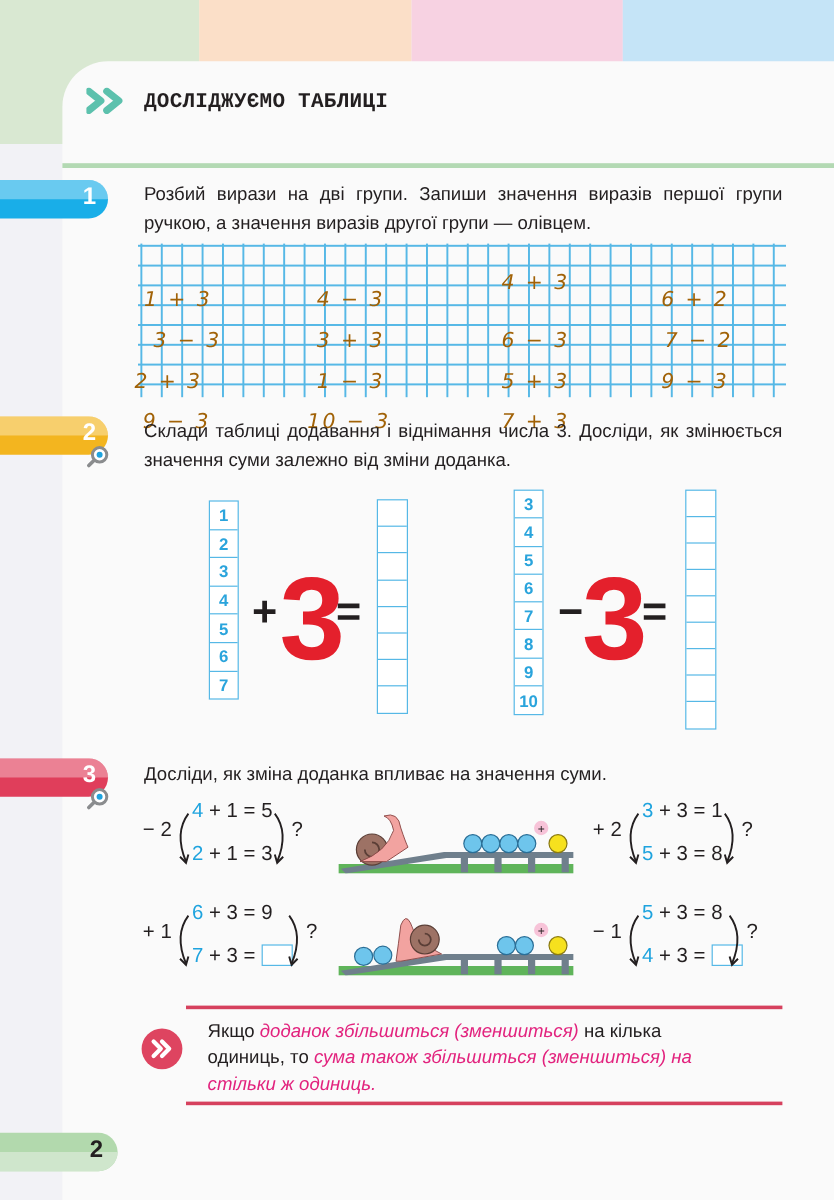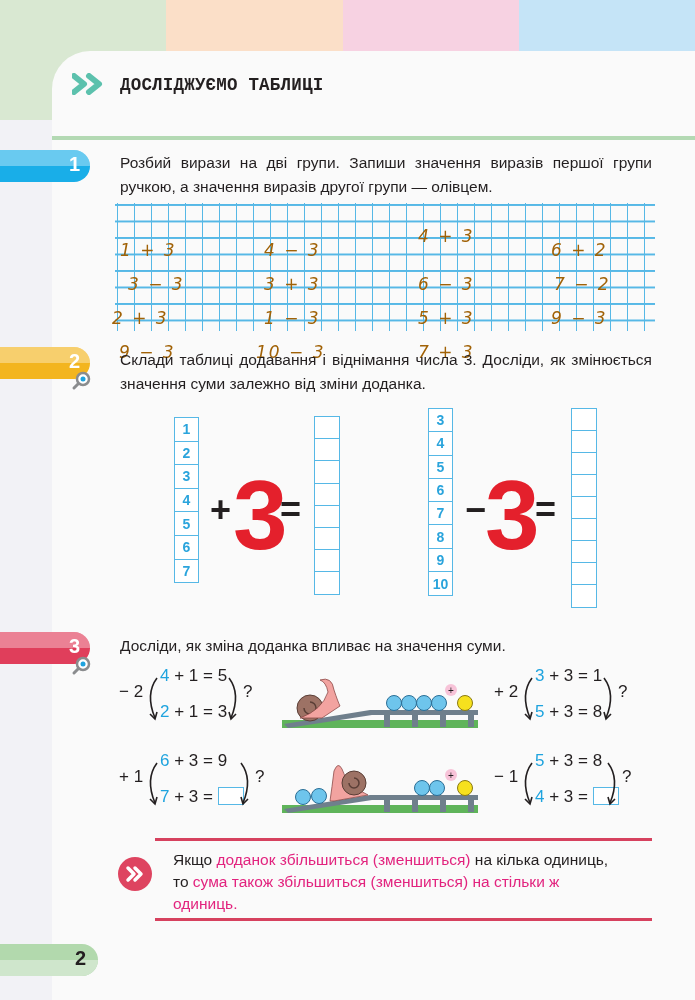--- a/index.html
+++ b/index.html
@@ -27,21 +27,21 @@
   .col-box .cell:last-child { border-bottom: none; }
   .big3 { position: absolute; font-family: "Liberation Sans", sans-serif; font-weight: bold; font-size: 98px; color: #e4202c; line-height: 1; }
   .op { position: absolute; font-family: "Liberation Sans", sans-serif; font-weight: bold; font-size: 36px; color: #231f20; line-height: 1; }
   .eqgroup { position: absolute; font-family: "Liberation Sans", sans-serif; font-size: 17px; color: #231f20; }
   .eqgroup .line { position: absolute; white-space: nowrap; }
   .eqgroup .blue { color: #1ea3de; }
   .eqgroup .blank { display: inline-block; width: 26px; height: 18px; border: 1.5px solid #56b8e6; background: #fff; vertical-align: -3px; }
   .rule { position: absolute; left: 155px; width: 497px; height: 3px; background: #d6415e; }
   .rule-circle { position: absolute; left: 118px; top: 857px; width: 34px; height: 34px; border-radius: 50%; background: #de4460; }
   .rule-text { position: absolute; left: 173px; top: 849px; font-family: "Liberation Sans", sans-serif; font-size: 15.5px; line-height: 22px; color: #231f20; width: 440px; }
-  .pink { color: #e2237e; }
+  .pink { color: #e2237e; font-style: italic; }
   .pagenum-tab { position: absolute; left: 0; top: 944px; width: 98px; height: 32px; border-radius: 0 16px 16px 0; background: #b2d9ad; }
   .pagenum-tab .lower { position: absolute; left: 0; top: 16px; width: 100%; height: 16px; background: #cfe6cc; border-radius: 0 0 16px 0; }
   .pagenum { position: absolute; right: 12px; top: 3px; font-family: "Liberation Sans", sans-serif; font-weight: bold; font-size: 20px; color: #231f20; }
 </style>
 </head>
 <body>
 
 <div class="topstrip">
   <div style="width:166px;background:#d9e8d2"></div>
   <div style="width:177px;background:#fbdfc8"></div>

